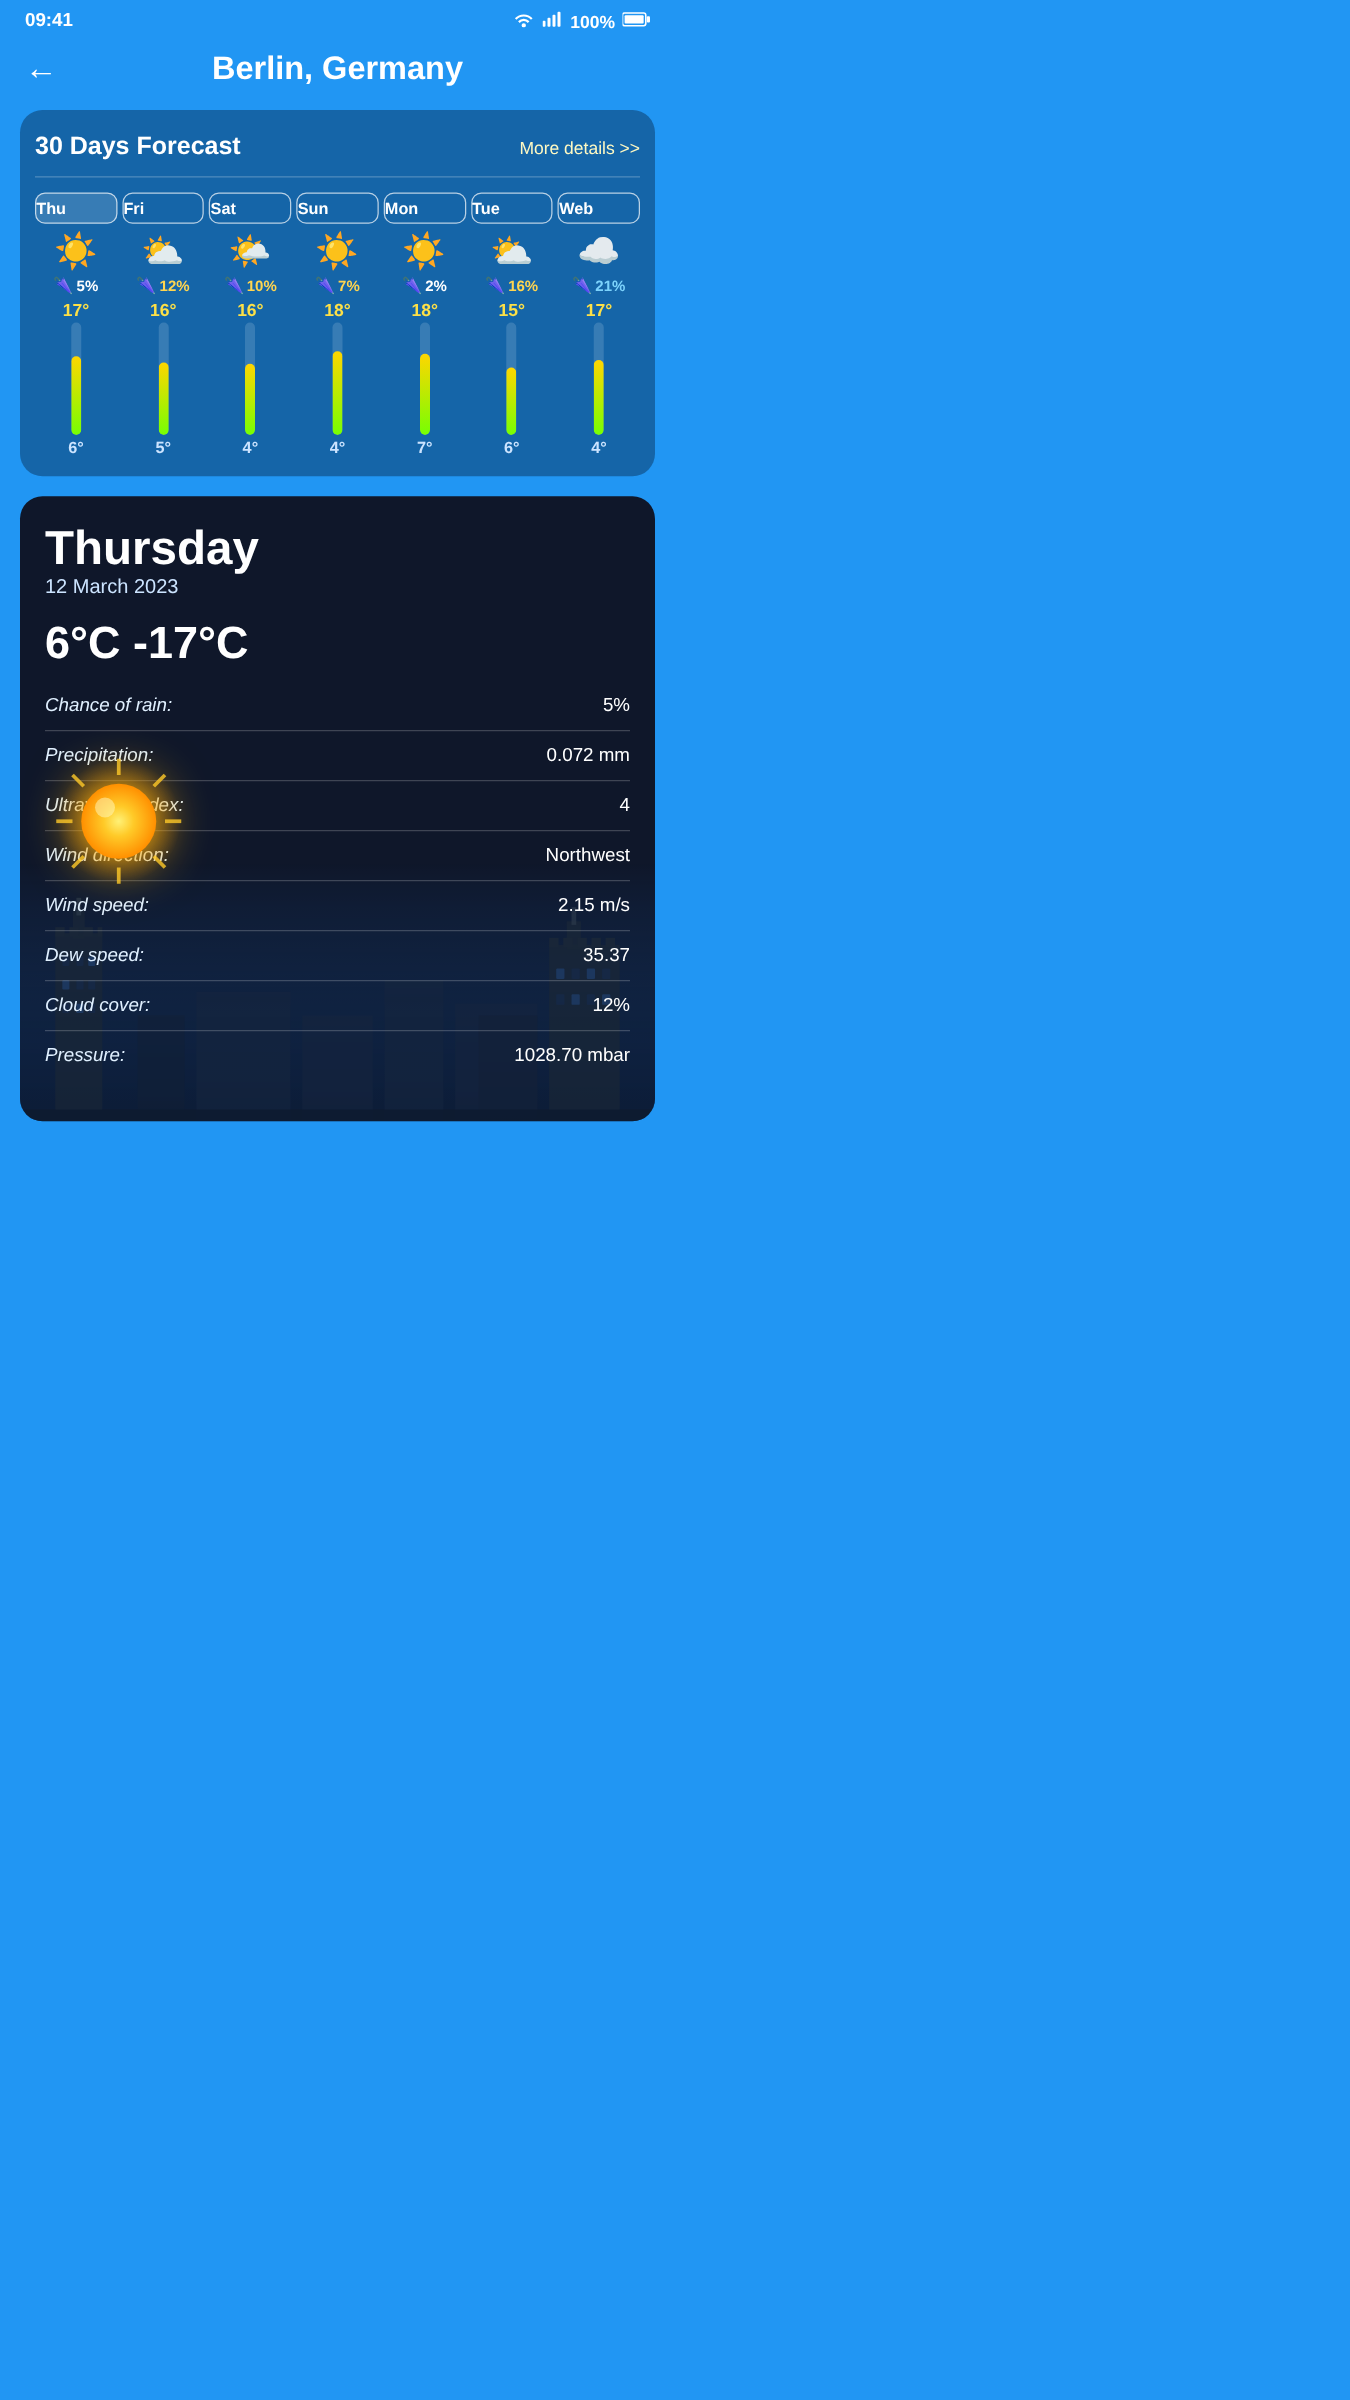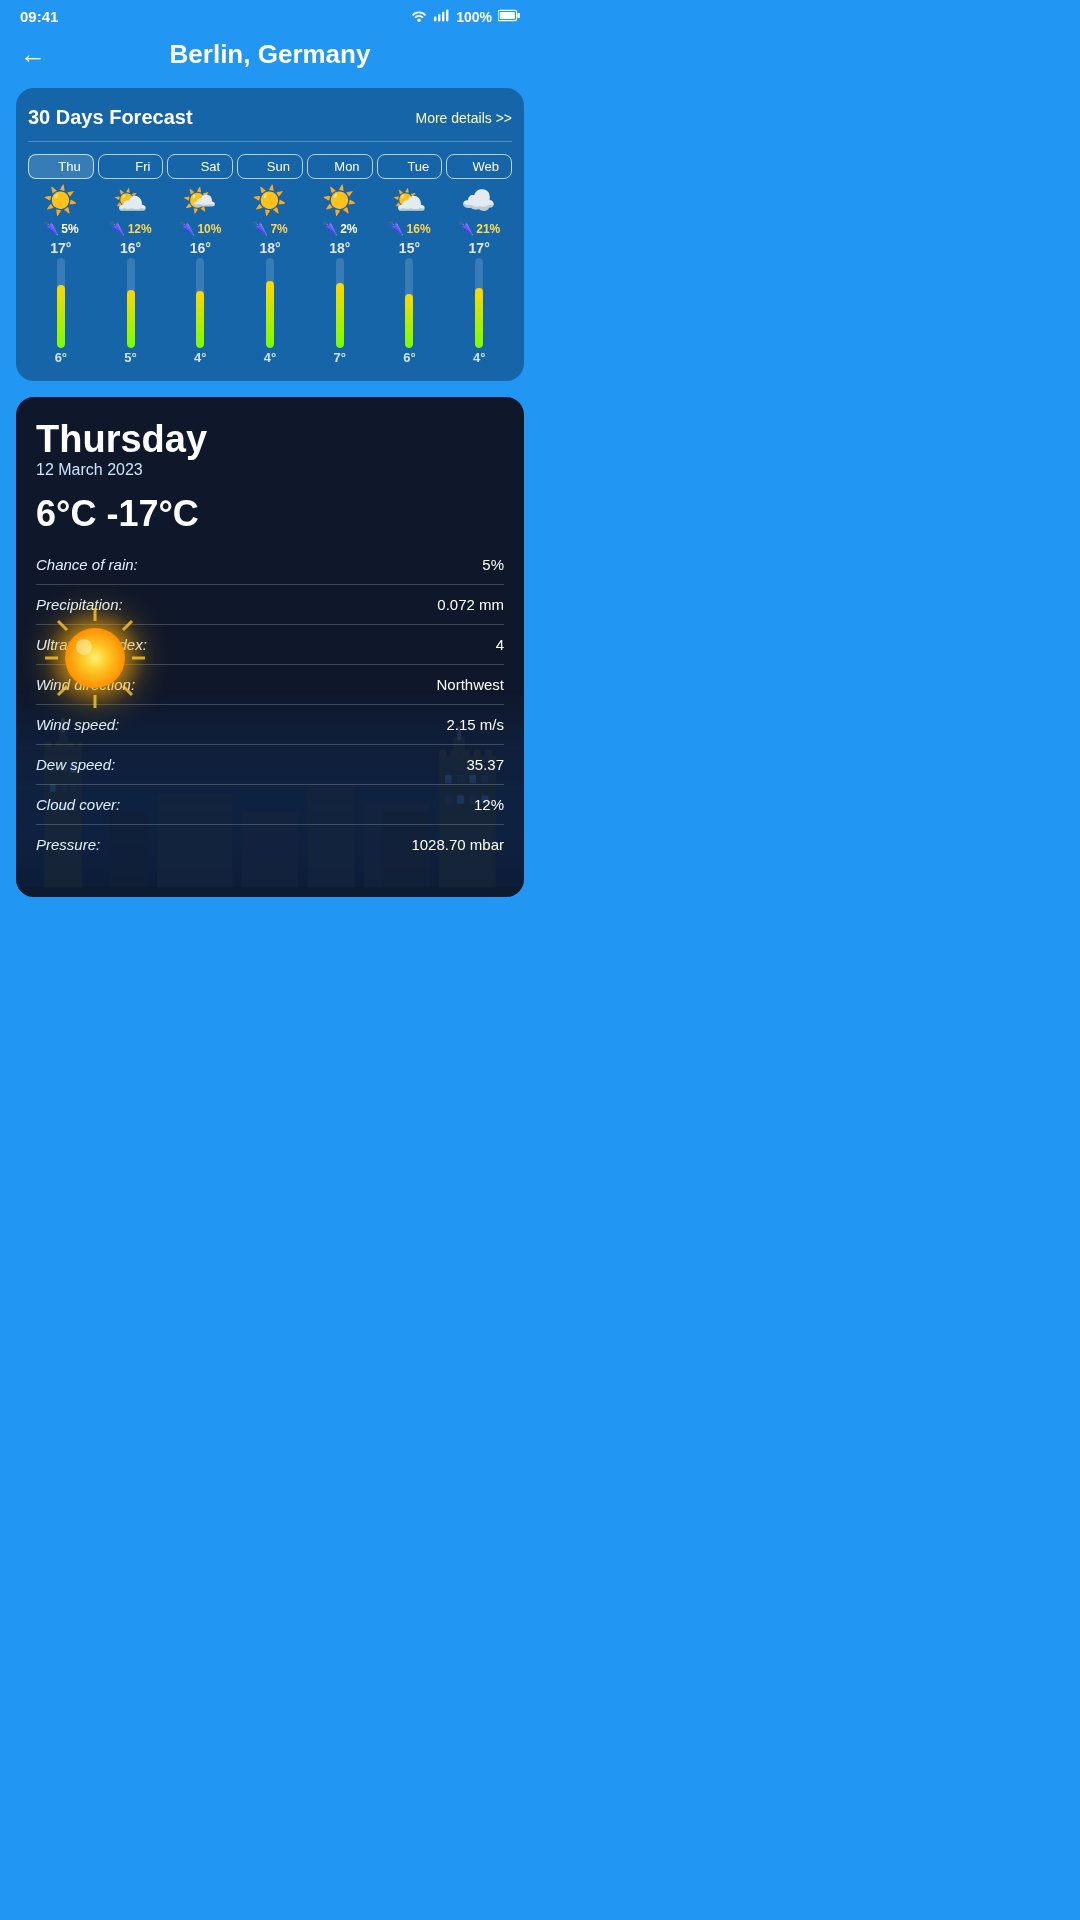--- a/index.html
+++ b/index.html
@@ -87,25 +87,25 @@
     .day-col {
       flex: 1;
       display: flex;
       flex-direction: column;
       align-items: center;
       gap: 4px;
     }
     .day-label {
       border: 1.5px solid rgba(255,255,255,0.7);
       border-radius: 8px;
-      padding: 4px 12px;
+      padding: 4px 0;
       width: 100%;
-      text-align: right;
+      text-align: left;
       font-size: 13px;
-      font-weight: 400;
+      font-weight: 700;
     }
     .day-label.active {
       background: rgba(255,255,255,0.15);
     }
 
     
     .weather-icon {
       font-size: 28px;
       line-height: 1;
       margin: 4px 0 2px;
@@ -113,35 +113,35 @@
 
     
     .rain-chance {
       display: flex;
       align-items: center;
       gap: 2px;
       font-size: 12px;
     }
     .rain-icon { font-size: 13px; }
     .rain-pct { color: #ffd54f; font-weight: 600; }
-    .rain-pct.high { color: #fde047; }
+    .rain-pct.high { color: #7dd3fc; }
     .rain-pct.low { color: #fff; }
 
     
     .temp-bar-section {
       display: flex;
       flex-direction: column;
       align-items: center;
       width: 100%;
       gap: 2px;
     }
     .temp-high {
       font-size: 14px;
       font-weight: 700;
-      color: #e5e5e5;
+      color: #fde047;
     }
     .bar-container {
       width: 8px;
       height: 90px;
       background: rgba(255,255,255,0.15);
       border-radius: 4px;
       position: relative;
       overflow: hidden;
     }
     .bar-fill {

